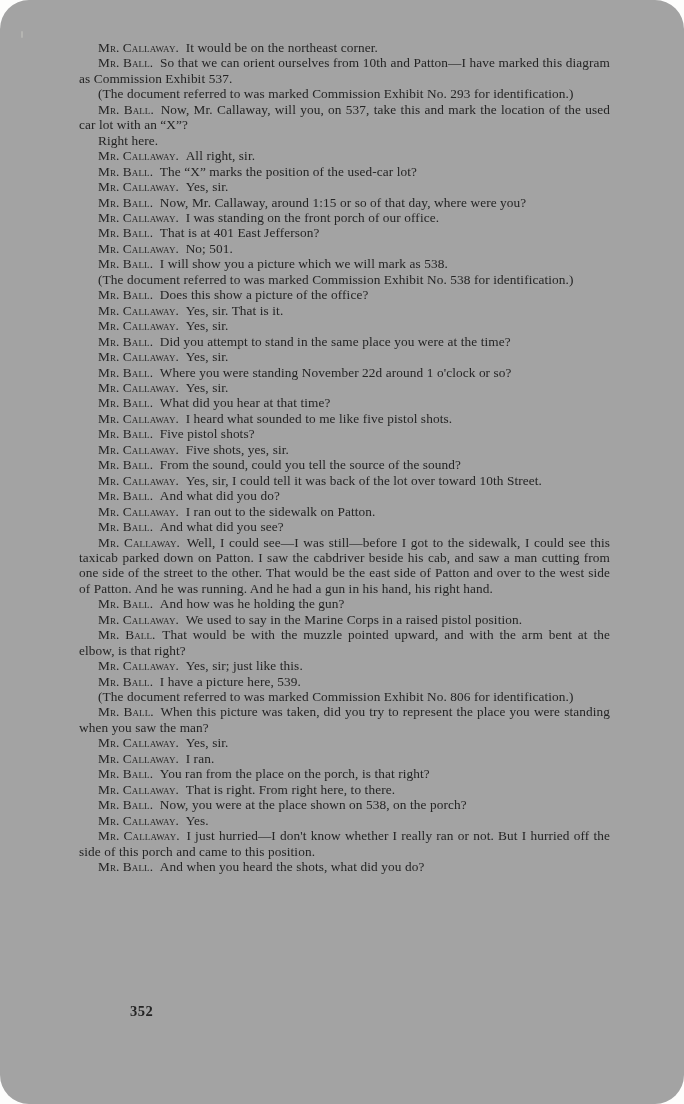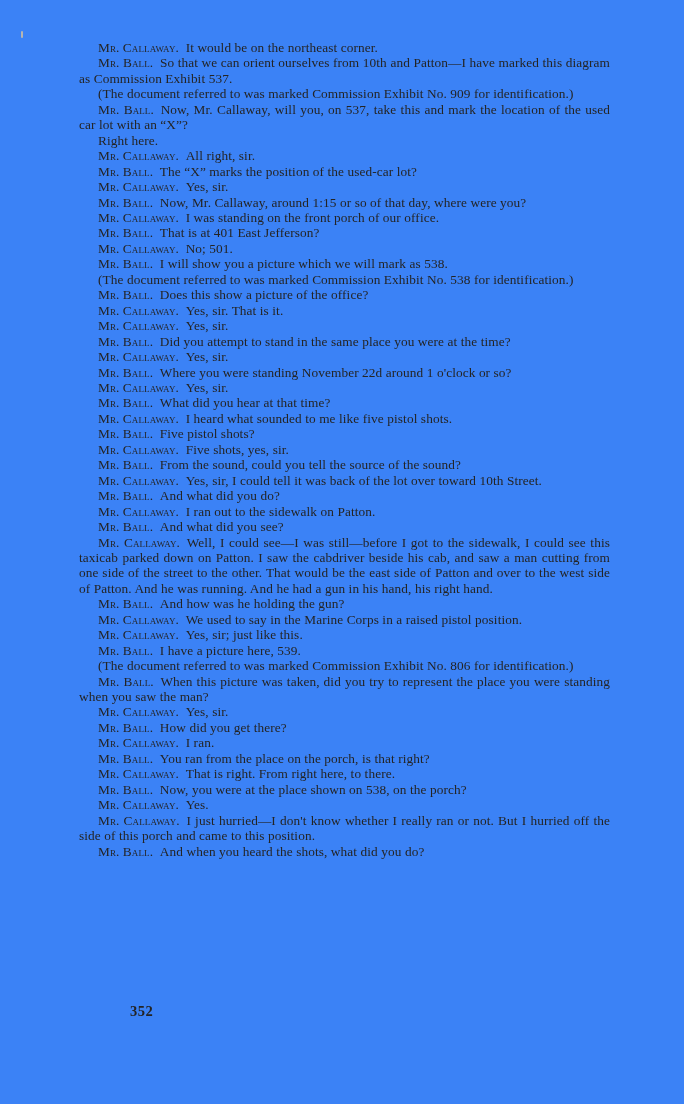--- a/index.html
+++ b/index.html
@@ -11,21 +11,22 @@
     height: 1104px;
     background: #fdfdfc;
     position: relative;
     overflow: hidden;
     font-family: "Liberation Serif", "DejaVu Serif", serif;
     color: #242424;
   }
   .page {
     position: absolute;
     inset: 0;
-    background: #3b82f6;
+    background: #a3a3a3;
+    border-radius: 29px;
   }
   .scan-artifact {
     position: absolute;
     left: 21px;
     top: 31px;
     width: 2px;
     height: 7px;
     background: #b5b5b2;
     border-radius: 1px;
   }
@@ -57,21 +58,21 @@
   }
 </style>
 </head>
 <body>
 
 <div class="page">
   <div class="scan-artifact"></div>
   <div class="text-block">
       <p><span class="speaker">Mr. Callaway.</span> It would be on the northeast corner.</p>
       <p><span class="speaker">Mr. Ball.</span> So that we can orient ourselves from 10th and Patton—I have marked this diagram as Commission Exhibit 537.</p>
-      <p>(The document referred to was marked Commission Exhibit No. 909 for identification.)</p>
+      <p>(The document referred to was marked Commission Exhibit No. 293 for identification.)</p>
       <p><span class="speaker">Mr. Ball.</span> Now, Mr. Callaway, will you, on 537, take this and mark the location of the used car lot with an “X”?</p>
       <p>Right here.</p>
       <p><span class="speaker">Mr. Callaway.</span> All right, sir.</p>
       <p><span class="speaker">Mr. Ball.</span> The “X” marks the position of the used-car lot?</p>
       <p><span class="speaker">Mr. Callaway.</span> Yes, sir.</p>
       <p><span class="speaker">Mr. Ball.</span> Now, Mr. Callaway, around 1:15 or so of that day, where were you?</p>
       <p><span class="speaker">Mr. Callaway.</span> I was standing on the front porch of our office.</p>
       <p><span class="speaker">Mr. Ball.</span> That is at 401 East Jefferson?</p>
       <p><span class="speaker">Mr. Callaway.</span> No; 501.</p>
       <p><span class="speaker">Mr. Ball.</span> I will show you a picture which we will mark as 538.</p>
@@ -88,26 +89,26 @@
       <p><span class="speaker">Mr. Ball.</span> Five pistol shots?</p>
       <p><span class="speaker">Mr. Callaway.</span> Five shots, yes, sir.</p>
       <p><span class="speaker">Mr. Ball.</span> From the sound, could you tell the source of the sound?</p>
       <p><span class="speaker">Mr. Callaway.</span> Yes, sir, I could tell it was back of the lot over toward 10th Street.</p>
       <p><span class="speaker">Mr. Ball.</span> And what did you do?</p>
       <p><span class="speaker">Mr. Callaway.</span> I ran out to the sidewalk on Patton.</p>
       <p><span class="speaker">Mr. Ball.</span> And what did you see?</p>
       <p><span class="speaker">Mr. Callaway.</span> Well, I could see—I was still—before I got to the sidewalk, I could see this taxicab parked down on Patton.  I saw the cabdriver beside his cab, and saw a man cutting from one side of the street to the other.  That would be the east side of Patton and over to the west side of Patton.  And he was running.  And he had a gun in his hand, his right hand.</p>
       <p><span class="speaker">Mr. Ball.</span> And how was he holding the gun?</p>
       <p><span class="speaker">Mr. Callaway.</span> We used to say in the Marine Corps in a raised pistol position.</p>
+      <p><span class="speaker">Mr. Ball.</span> That would be with the muzzle pointed upward, and with the arm bent at the elbow, is that right?</p>
       <p><span class="speaker">Mr. Callaway.</span> Yes, sir; just like this.</p>
       <p><span class="speaker">Mr. Ball.</span> I have a picture here, 539.</p>
       <p>(The document referred to was marked Commission Exhibit No. 806 for identification.)</p>
       <p><span class="speaker">Mr. Ball.</span> When this picture was taken, did you try to represent the place you were standing when you saw the man?</p>
       <p><span class="speaker">Mr. Callaway.</span> Yes, sir.</p>
-      <p><span class="speaker">Mr. Ball.</span> How did you get there?</p>
       <p><span class="speaker">Mr. Callaway.</span> I ran.</p>
       <p><span class="speaker">Mr. Ball.</span> You ran from the place on the porch, is that right?</p>
       <p><span class="speaker">Mr. Callaway.</span> That is right.  From right here, to there.</p>
       <p><span class="speaker">Mr. Ball.</span> Now, you were at the place shown on 538, on the porch?</p>
       <p><span class="speaker">Mr. Callaway.</span> Yes.</p>
       <p><span class="speaker">Mr. Callaway.</span> I just hurried—I don't know whether I really ran or not. But I hurried off the side of this porch and came to this position.</p>
       <p><span class="speaker">Mr. Ball.</span> And when you heard the shots, what did you do?</p>
     </div>
   <div class="page-number">352</div>
 </div>

